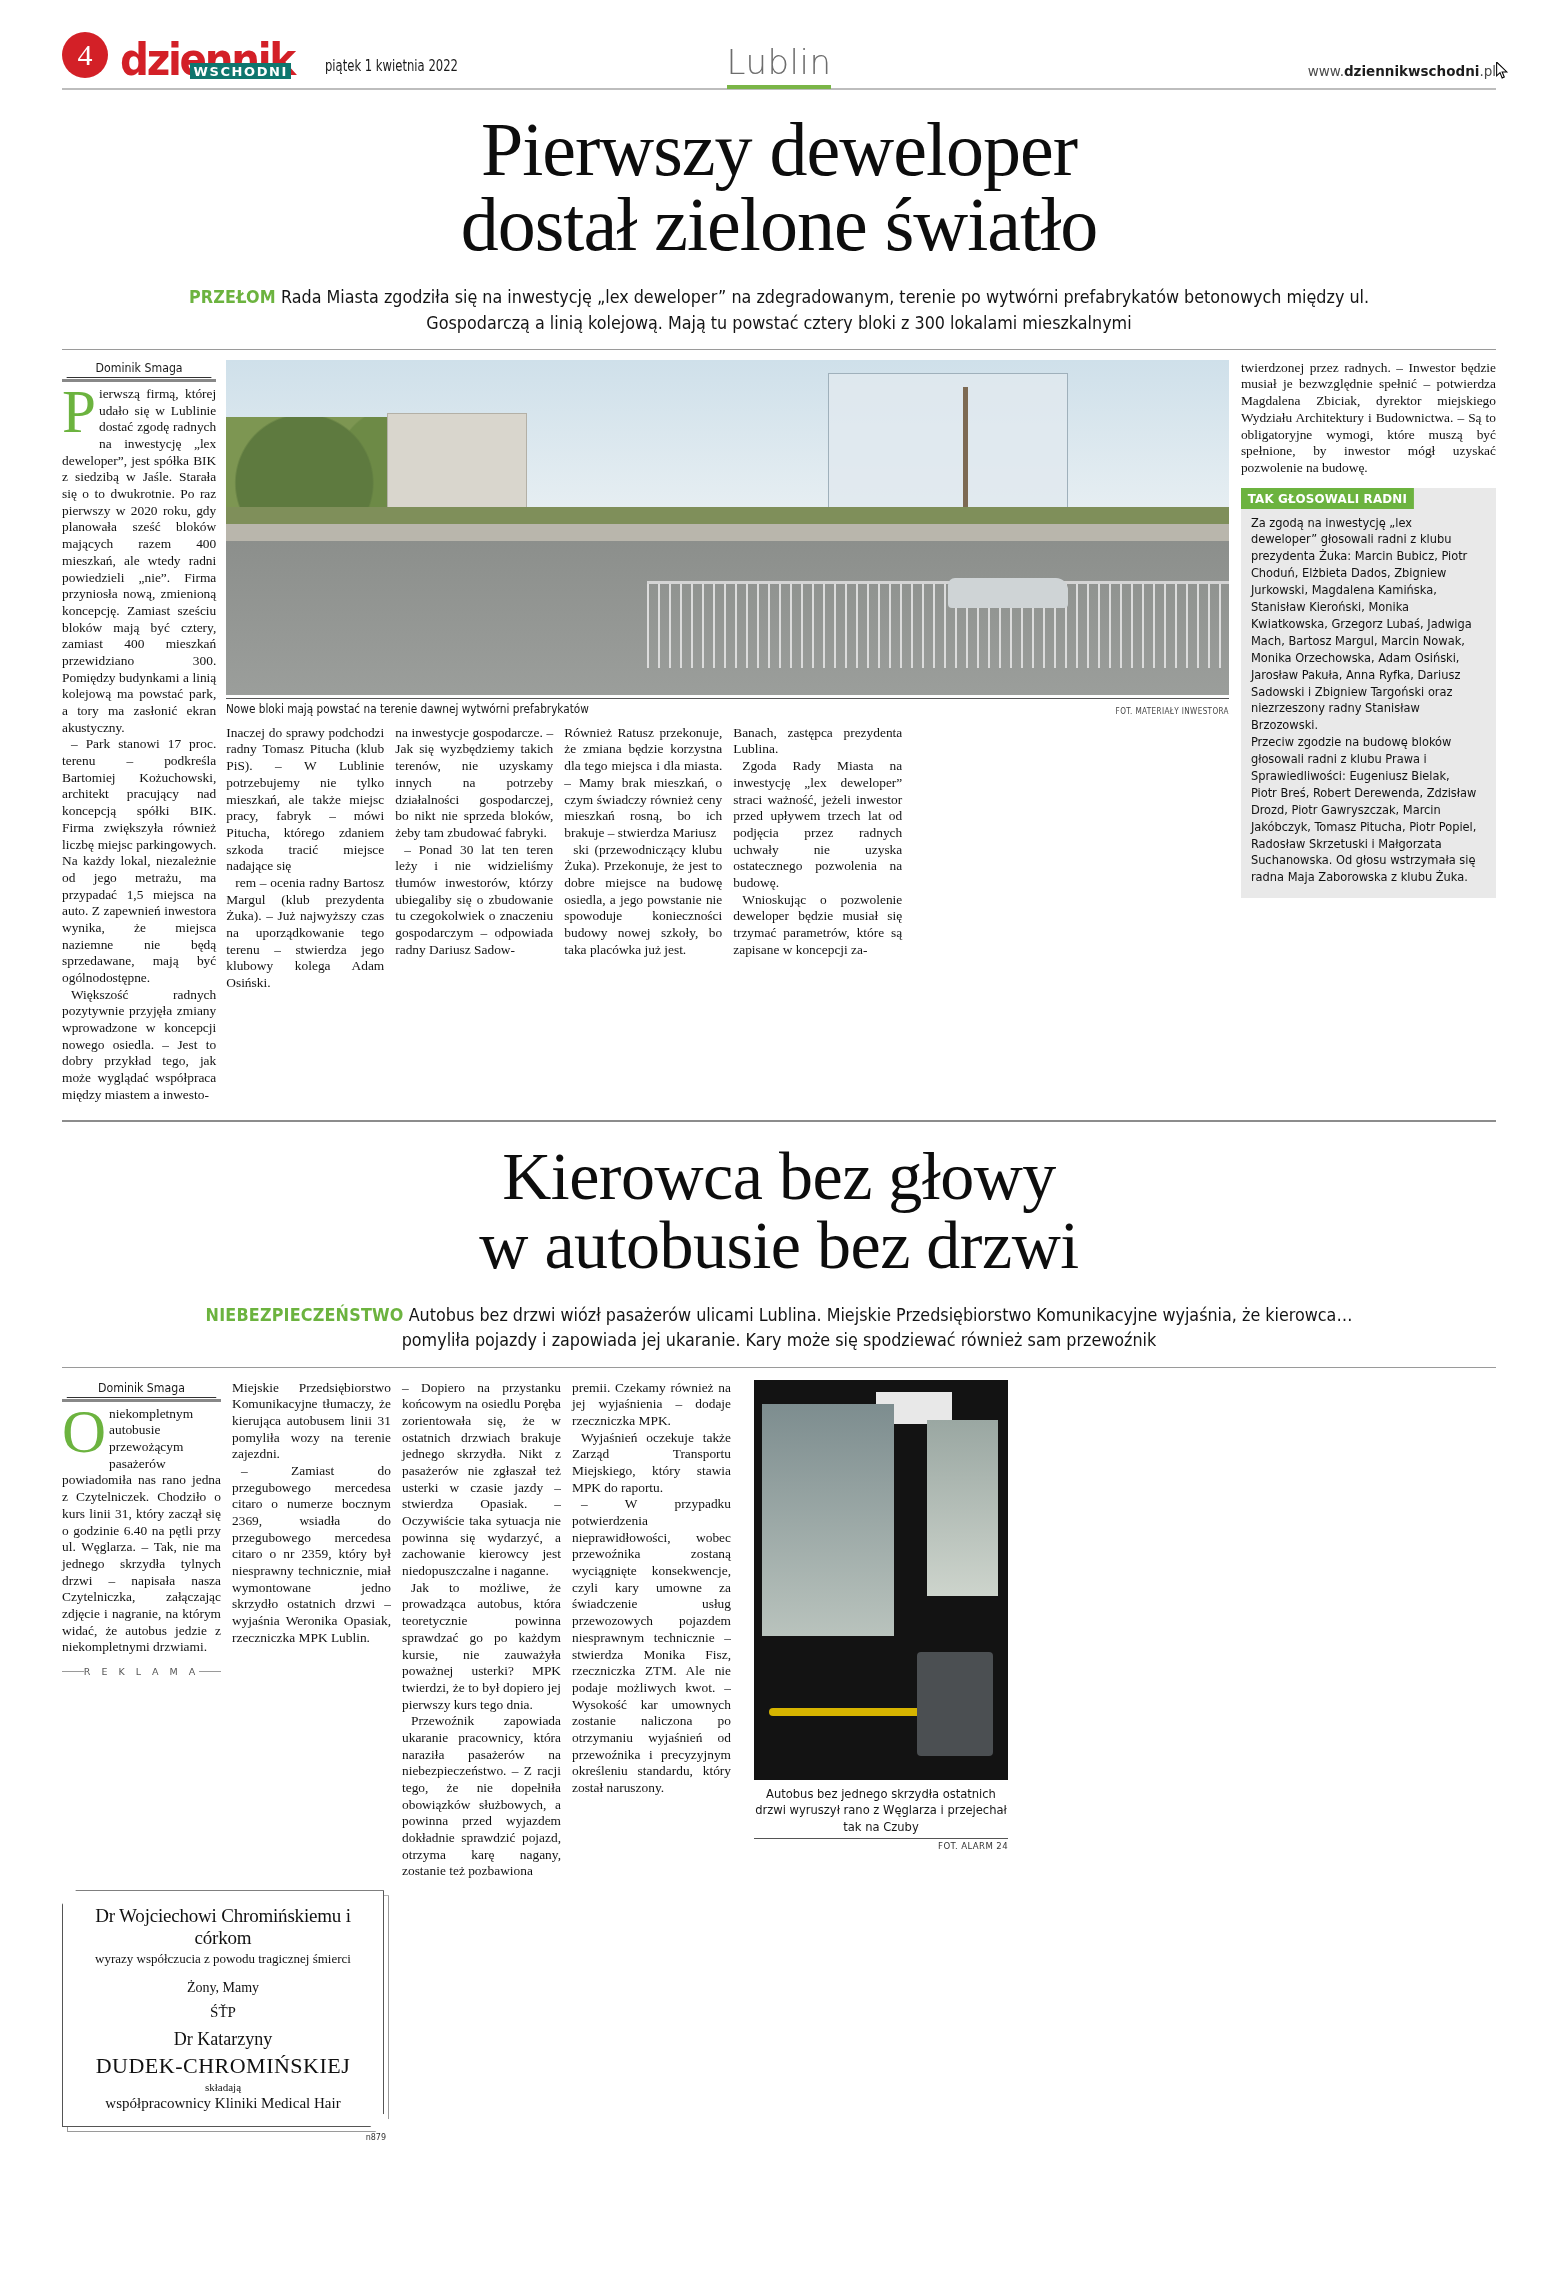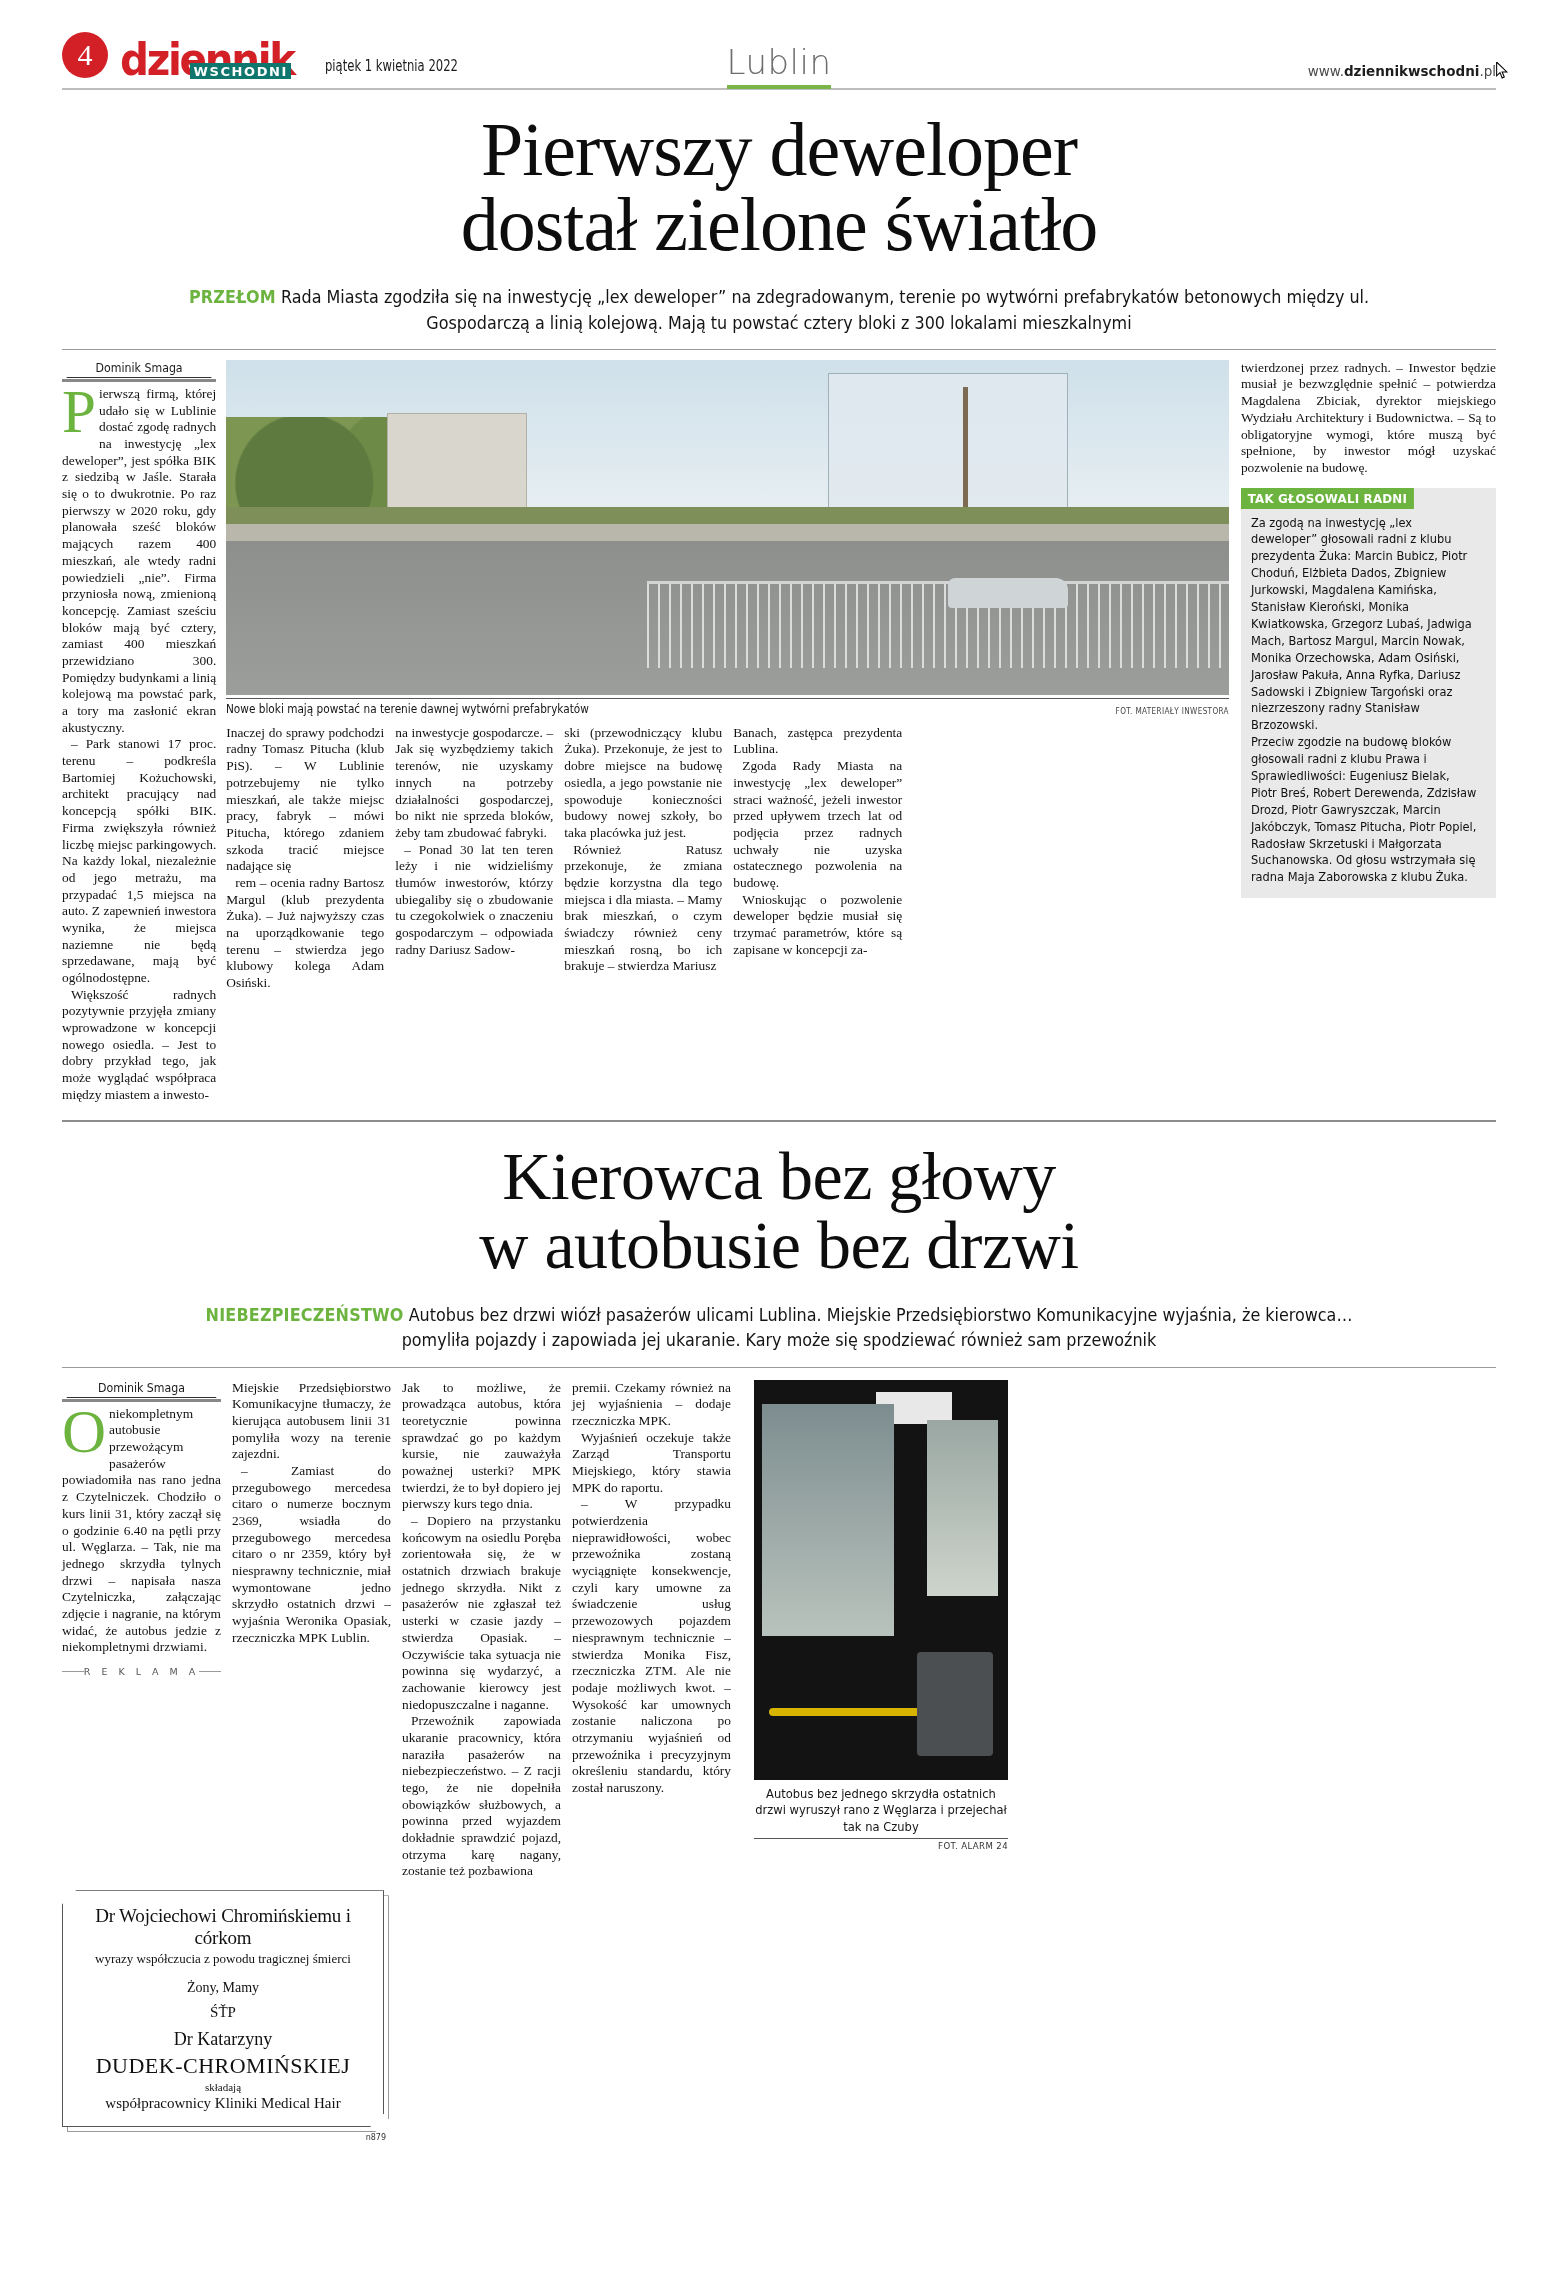--- a/index.html
+++ b/index.html
@@ -289,22 +289,22 @@
       <div class="a1-grid">
         <div class="col">
           <p>Inaczej do sprawy podchodzi radny Tomasz Pitucha (klub PiS). – W Lublinie potrzebujemy nie tylko mieszkań, ale także miejsc pracy, fabryk – mówi Pitucha, którego zdaniem szkoda tracić miejsce nadające się</p>
           <p>rem – ocenia radny Bartosz Margul (klub prezydenta Żuka). – Już najwyższy czas na uporządkowanie tego terenu – stwierdza jego klubowy kolega Adam Osiński.</p>
         </div>
         <div class="col">
           <p>na inwestycje gospodarcze. – Jak się wyzbędziemy takich terenów, nie uzyskamy innych na potrzeby działalności gospodarczej, bo nikt nie sprzeda bloków, żeby tam zbudować fabryki.</p>
           <p>– Ponad 30 lat ten teren leży i nie widzieliśmy tłumów inwestorów, którzy ubiegaliby się o zbudowanie tu czegokolwiek o znaczeniu gospodarczym – odpowiada radny Dariusz Sadow-</p>
         </div>
         <div class="col">
+          <p>Również Ratusz przekonuje, że zmiana będzie korzystna dla tego miejsca i dla miasta. – Mamy brak mieszkań, o czym świadczy również ceny mieszkań rosną, bo ich brakuje – stwierdza Mariusz</p>
           <p>ski (przewodniczący klubu Żuka). Przekonuje, że jest to dobre miejsce na budowę osiedla, a jego powstanie nie spowoduje konieczności budowy nowej szkoły, bo taka placówka już jest.</p>
-          <p>Również Ratusz przekonuje, że zmiana będzie korzystna dla tego miejsca i dla miasta. – Mamy brak mieszkań, o czym świadczy również ceny mieszkań rosną, bo ich brakuje – stwierdza Mariusz</p>
         </div>
         <div class="col">
           <p>Banach, zastępca prezydenta Lublina.</p>
           <p>Zgoda Rady Miasta na inwestycję „lex deweloper” straci ważność, jeżeli inwestor przed upływem trzech lat od podjęcia przez radnych uchwały nie uzyska ostatecznego pozwolenia na budowę.</p>
           <p>Wnioskując o pozwolenie deweloper będzie musiał się trzymać parametrów, które są zapisane w koncepcji za-</p>
         </div>
       </div>
     </div>
 
     <div class="a1-right">
@@ -350,22 +350,22 @@
         <span class="ln"></span>
       </div>
     </div>
 
     <div class="col">
       <p>Miejskie Przedsiębiorstwo Komunikacyjne tłumaczy, że kierująca autobusem linii 31 pomyliła wozy na terenie zajezdni.</p>
       <p>– Zamiast do przegubowego mercedesa citaro o numerze bocznym 2369, wsiadła do przegubowego mercedesa citaro o nr 2359, który był niesprawny technicznie, miał wymontowane jedno skrzydło ostatnich drzwi – wyjaśnia Weronika Opasiak, rzeczniczka MPK Lublin.</p>
     </div>
 
     <div class="col">
+      <p>– Dopiero na przystanku końcowym na osiedlu Poręba zorientowała się, że w ostatnich drzwiach brakuje jednego skrzydła. Nikt z pasażerów nie zgłaszał też usterki w czasie jazdy – stwierdza Opasiak. – Oczywiście taka sytuacja nie powinna się wydarzyć, a zachowanie kierowcy jest niedopuszczalne i naganne.</p>
       <p>Jak to możliwe, że prowadząca autobus, która teoretycznie powinna sprawdzać go po każdym kursie, nie zauważyła poważnej usterki? MPK twierdzi, że to był dopiero jej pierwszy kurs tego dnia.</p>
-      <p>– Dopiero na przystanku końcowym na osiedlu Poręba zorientowała się, że w ostatnich drzwiach brakuje jednego skrzydła. Nikt z pasażerów nie zgłaszał też usterki w czasie jazdy – stwierdza Opasiak. – Oczywiście taka sytuacja nie powinna się wydarzyć, a zachowanie kierowcy jest niedopuszczalne i naganne.</p>
       <p>Przewoźnik zapowiada ukaranie pracownicy, która naraziła pasażerów na niebezpieczeństwo. – Z racji tego, że nie dopełniła obowiązków służbowych, a powinna przed wyjazdem dokładnie sprawdzić pojazd, otrzyma karę nagany, zostanie też pozbawiona</p>
     </div>
 
     <div class="col">
       <p>premii. Czekamy również na jej wyjaśnienia – dodaje rzeczniczka MPK.</p>
       <p>Wyjaśnień oczekuje także Zarząd Transportu Miejskiego, który stawia MPK do raportu.</p>
       <p>– W przypadku potwierdzenia nieprawidłowości, wobec przewoźnika zostaną wyciągnięte konsekwencje, czyli kary umowne za świadczenie usług przewozowych pojazdem niesprawnym technicznie – stwierdza Monika Fisz, rzeczniczka ZTM. Ale nie podaje możliwych kwot. – Wysokość kar umownych zostanie naliczona po otrzymaniu wyjaśnień od przewoźnika i precyzyjnym określeniu standardu, który został naruszony.</p>
     </div>
 
     <div class="a2-photo-col">

